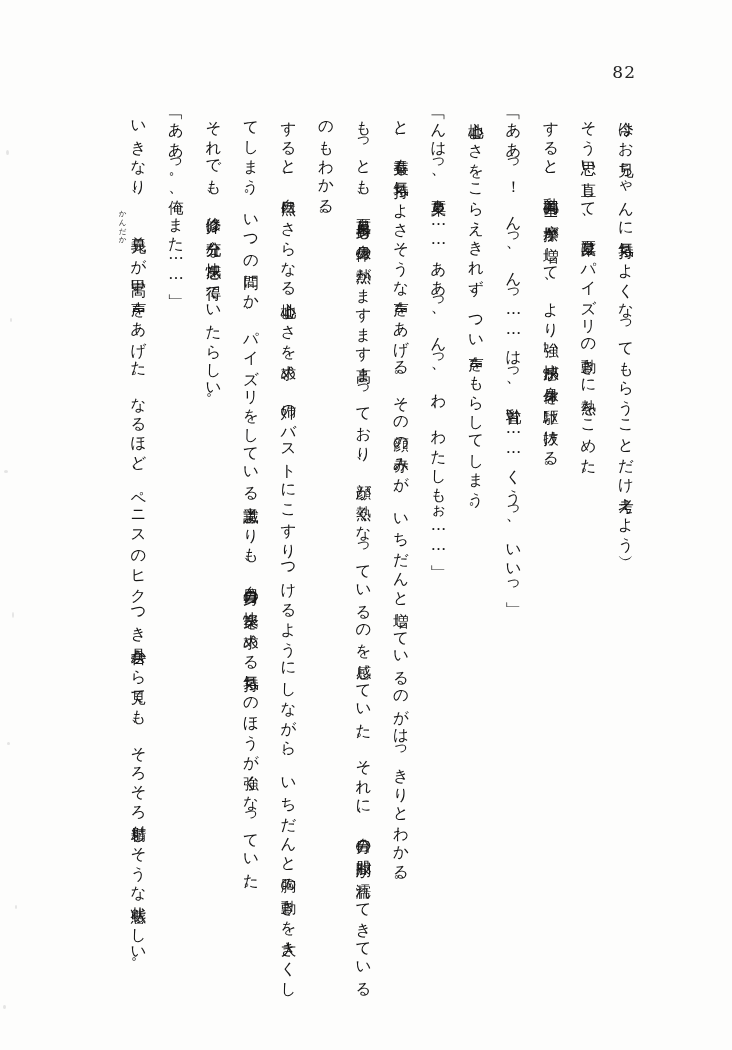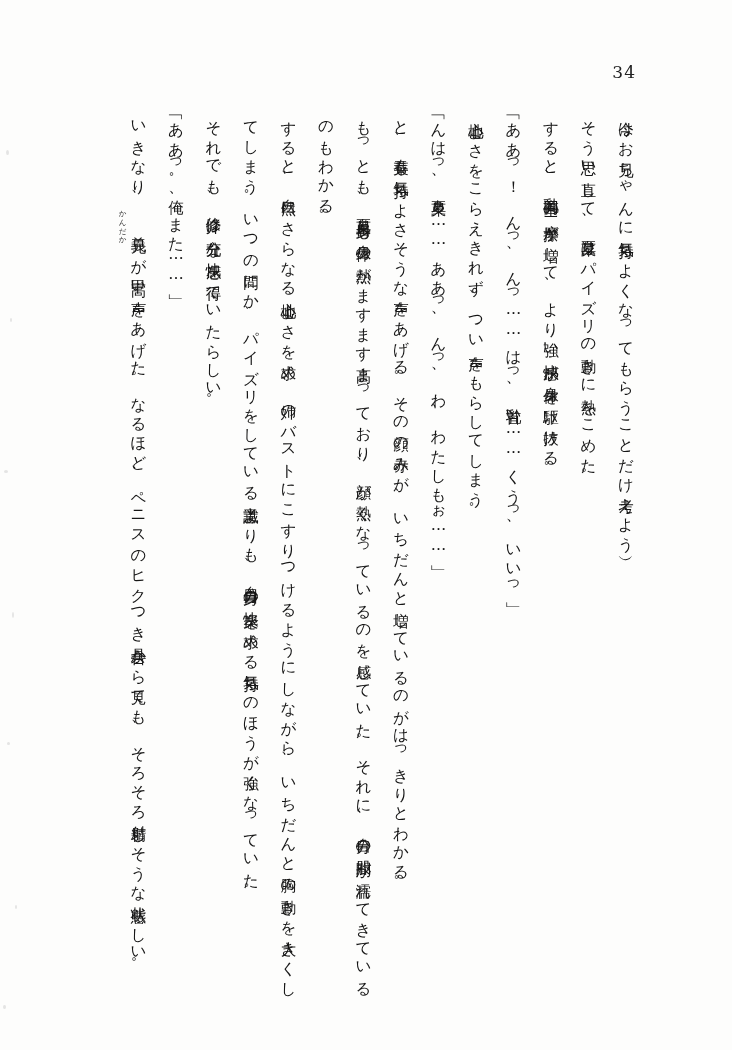--- a/index.html
+++ b/index.html
@@ -76,21 +76,21 @@
 <div class="page">
 
   <div class="speckle" style="left:6px; top:150px; width:3px; height:5px;"></div>
   <div class="speckle" style="left:10px; top:318px; width:2px; height:4px;"></div>
   <div class="speckle" style="left:4px; top:470px; width:4px; height:3px;"></div>
   <div class="speckle" style="left:12px; top:612px; width:2px; height:6px;"></div>
   <div class="speckle" style="left:7px; top:742px; width:3px; height:3px;"></div>
   <div class="speckle" style="left:15px; top:905px; width:2px; height:4px;"></div>
   <div class="speckle" style="left:3px; top:1005px; width:3px; height:4px;"></div>
 
-  <div class="page-number">34</div>
+  <div class="page-number">82</div>
 
   <div class="body-text">
     <p>今はお兄ちゃんに気持ちよくなってもらうことだけ考えよう）</p>
     <p>そう思い直して、夏菜はパイズリの動きに熱をこめた。</p>
     <p>すると、乳首同士の摩擦が増して、より強い快感が身体を駆け抜ける。</p>
     <p>「ああっ！　んっ、んっ……はっ、乳首い……くうっ、いいっ」</p>
     <p>心地よさをこらえきれず、つい声をもらしてしまう。</p>
     <p>「んはっ、夏菜ぁ……ああっ、んっ、わ、わたしもぉ……」</p>
     <p>と、春菜も気持ちよさそうな声をあげる。その顔の赤みが、いちだんと増しているのがはっきりとわかる。</p>
     <p>もっとも、夏菜自身も身体の熱がますます高まっており、顔が熱くなっているのを感じていた。それに、自分の股間が濡れてきているのもわかる。</p>

